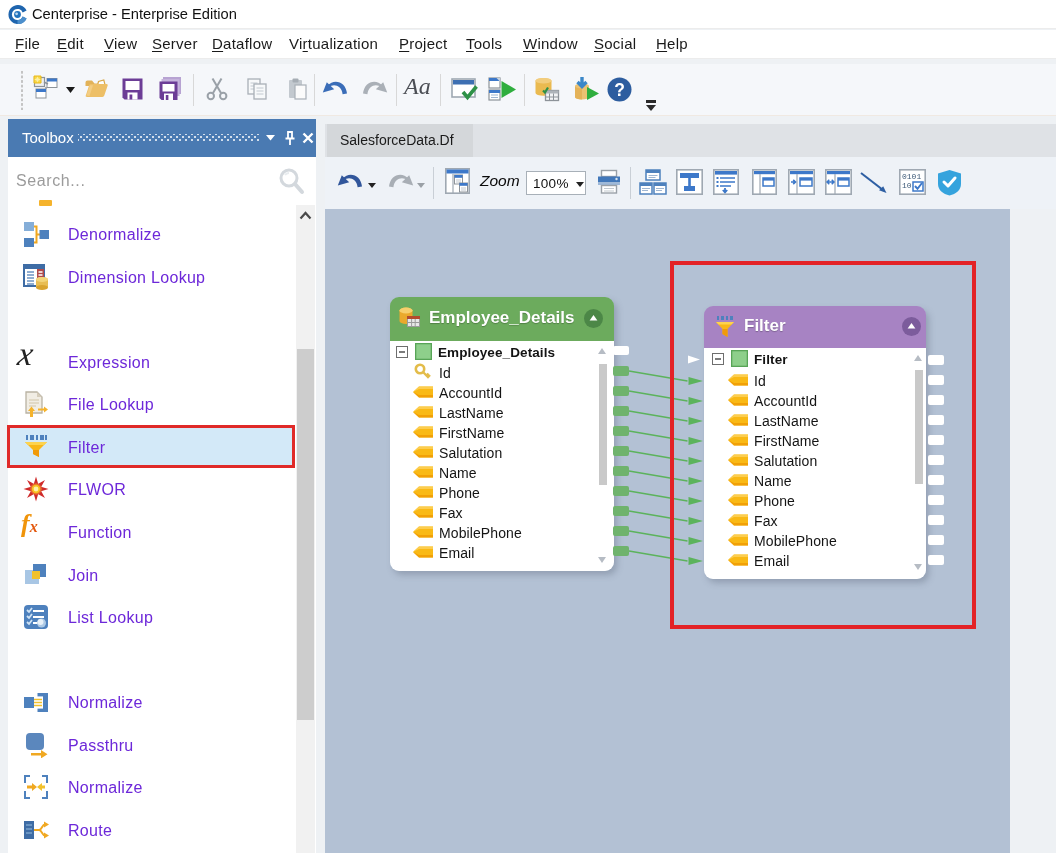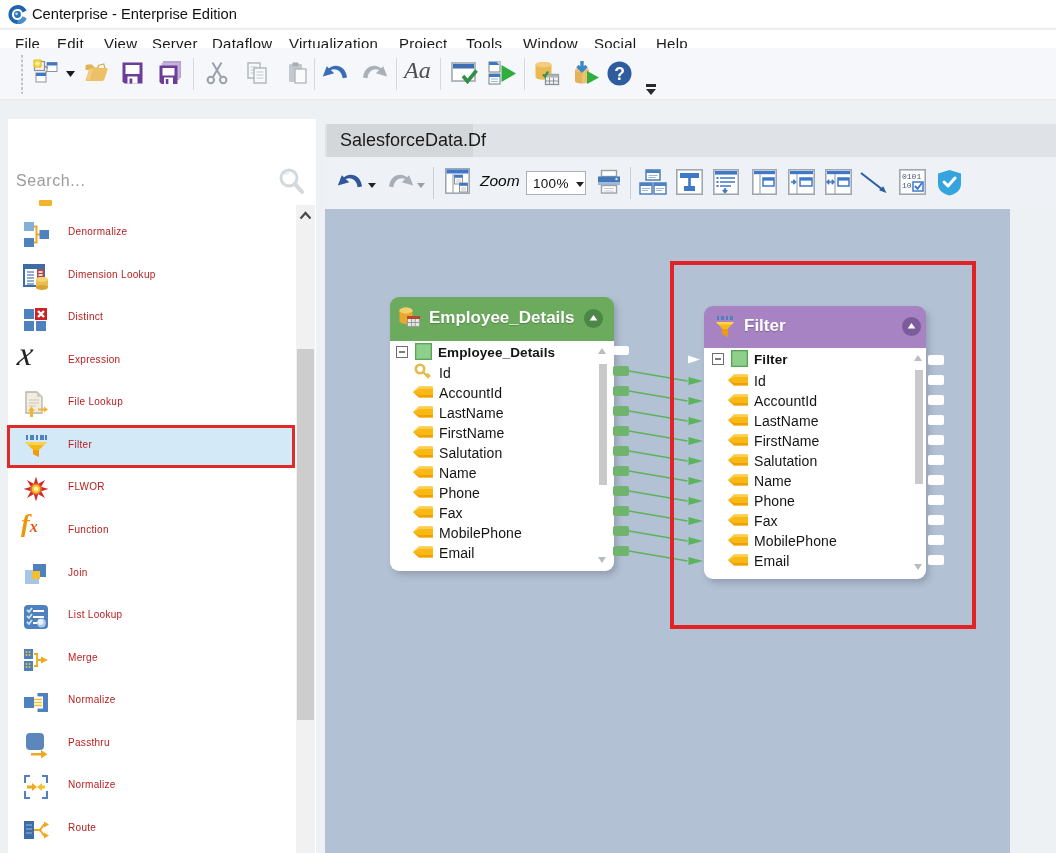--- a/index.html
+++ b/index.html
@@ -10,44 +10,44 @@
 
 #titlebar { position:absolute; left:0; top:0; width:1056px; height:29px; background:#ffffff; border-bottom:1px solid #ececec; }
 #titletext { position:absolute; left:32px; top:6px; font-size:14.7px; color:#111; }
 
 
 #menubar { position:absolute; left:0; top:30px; width:1056px; height:29px; background:#ffffff; border-bottom:1px solid #ececec; }
 .mi { position:absolute; top:5px; font-size:15px; letter-spacing:0.25px; color:#1a1a1a; }
 .mi u { text-decoration:underline; text-underline-offset:2px; }
 
 
-#toolbar { position:absolute; left:0; top:48px; width:1056px; height:52px; background:#f5f7fa; border-bottom:1px solid #f0e9e2; }
+#toolbar { position:absolute; left:0; top:64px; width:1056px; height:52px; background:#f5f7fa; border-bottom:1px solid #f0e9e2; }
 .tsep { position:absolute; top:10px; width:1px; height:32px; background:#d8d8d8; }
 
 
 #toolbox { position:absolute; left:8px; top:119px; width:308px; height:734px; background:#ffffff; }
 #tbhead { position:absolute; left:0; top:0; width:308px; height:38px; background:#4a7ab2; }
 #tbhead .cap { position:absolute; left:14px; top:10px; color:#ffffff; font-size:15px; }
 #tbdots { position:absolute; left:70px; top:15px; width:182px; height:8px;
   background-image:radial-gradient(rgba(255,255,255,.75) 0.8px, transparent 1px), radial-gradient(rgba(255,255,255,.75) 0.8px, transparent 1px);
   background-size:6px 6px, 6px 6px; background-position:0 0, 3px 3px; }
 #search { position:absolute; left:8px; top:53px; font-size:16px; letter-spacing:0.6px; color:#9b9b9b; }
 
 .titem { position:absolute; left:0; width:288px; height:42px; }
 .ticon { position:absolute; left:15px; top:8px; width:26px; height:26px; }
-.tlabel { position:absolute; left:60px; top:12.5px; font-size:10px; letter-spacing:0.3px; color:#b91c1c; }
+.tlabel { position:absolute; left:60px; top:12.5px; font-size:16px; letter-spacing:0.3px; color:#6d28d9; }
 
 #tbhl { position:absolute; left:-1px; top:306px; width:288px; height:43px; background:#d3e9f8; border:3px solid #e02a28; }
 
 #tbscroll { position:absolute; left:288px; top:86px; width:19px; height:648px; background:#f1f1f1; }
 #tbthumb { position:absolute; left:1px; top:144px; width:17px; height:371px; background:#cdcdcd; }
 
 
 #tabstrip { position:absolute; left:325px; top:124px; width:731px; height:33px; background:#dfe2e6; }
-#tab1 { position:absolute; left:2px; top:0px; width:146px; height:33px; background:#d4d7da; color:#1a1a1a; font-size:18px; line-height:33px; text-align:left; padding-left:13px; }
+#tab1 { position:absolute; left:2px; top:0px; width:146px; height:33px; background:#d4d7da; color:#1a1a1a; font-size:14px; line-height:33px; text-align:left; padding-left:13px; }
 #flowbar { position:absolute; left:325px; top:157px; width:731px; height:52px; background:#eef2f7; }
 .fsep { position:absolute; top:167px; width:1px; height:32px; background:#c9cfd6; }
 #canvas { position:absolute; left:325px; top:209px; width:685px; height:644px; background:#b3c1d4; }
 
 
 .node { position:absolute; border-radius:9px; box-shadow:3px 4px 6px rgba(108,120,140,0.45); }
 .nhead { position:absolute; left:0; top:0; width:100%; border-radius:9px 9px 0 0; }
 .nbody { position:absolute; left:0; width:100%; background:#ffffff; border-radius:0 0 9px 9px; }
 .ntitle { color:#fff; font-weight:bold; font-size:17px; text-shadow:0 1px 1px rgba(0,0,0,0.25); position:absolute; }
 .ncol { position:absolute; border-radius:50%; width:19px; height:19px; }
@@ -191,20 +191,35 @@
     <circle cx="12.5" cy="12.5" r="12" fill="#2d5d9f"></circle>
     <text x="12.5" y="19" text-anchor="middle" font-family="Liberation Sans" font-size="17.5" font-weight="bold" fill="#fff">?</text>
   </svg>
   <div class="abs" style="left:646px;top:36px;width:10px;height:2.5px;background:#2a2a2a"></div>
   <svg class="abs" style="left:646px;top:41px" width="10" height="6" viewBox="0 0 10 6">
       <path d="M0 0 L10 0 L5 6 Z" fill="#2a2a2a"></path>
     </svg>
 </div>
 
 <div id="toolbox">
+  <div id="tbhead">
+    <span class="cap">Toolbox</span>
+    <div id="tbdots"></div>
+    <svg class="abs" style="left:258px;top:16px" width="9" height="5.5" viewBox="0 0 9 5.5">
+        <path d="M0 0 L9 0 L4.5 5.5 Z" fill="#fff"></path>
+      </svg>
+    <svg class="abs" style="left:276px;top:11px" width="12" height="16" viewBox="0 0 12 16">
+      <g stroke="#fff" stroke-width="1.8" fill="none">
+          <path d="M4 2 L8 2 L8 8.5 L4 8.5 Z M1.5 8.5 L10.5 8.5 M6 8.5 L6 15"></path>
+        </g>
+    </svg>
+    <svg class="abs" style="left:294px;top:13px" width="12" height="12" viewBox="0 0 12 12">
+        <path d="M1.5 1.5 L10.5 10.5 M10.5 1.5 L1.5 10.5" stroke="#fff" stroke-width="2.4"></path>
+      </svg>
+  </div>
   <div id="search">Search...</div>
   <svg class="abs" style="left:269px;top:48px" width="28" height="28" viewBox="0 0 28 28">
     <circle cx="12" cy="11" r="8" fill="none" stroke="#d3d8dd" stroke-width="3"></circle>
     <path d="M18 17 L25 25" stroke="#d3d8dd" stroke-width="4" stroke-linecap="round"></path>
     <path d="M8 8 A5 5 0 0 1 12 6" stroke="#e8ecef" stroke-width="2" fill="none"></path>
   </svg>
   <div id="tbhl"></div>
   <div class="abs" style="left:31px;top:81px;width:13px;height:6px;background:#f5b32c;border-radius:1px"></div>
   <div class="titem" style="top:94px">
     <svg class="ticon" viewBox="0 0 26 26">
@@ -225,30 +240,20 @@
         </g>
       <g stroke="#fff" stroke-width="1.4">
           <path d="M15.5 8 L19.5 8 M15.5 11 L19.5 11 M15.5 14 L19.5 14"></path>
         </g>
       <ellipse cx="19" cy="15.5" rx="6" ry="2.5" fill="#e8bd53"></ellipse>
       <rect x="13" y="15.5" width="12" height="8" fill="#e8bd53"></rect>
       <ellipse cx="19" cy="23.5" rx="6" ry="2.5" fill="#d9a32e"></ellipse>
       <ellipse cx="19" cy="15.5" rx="6" ry="2.5" fill="#f3d57a"></ellipse>
     </svg>
     <div class="tlabel">Dimension Lookup</div>
-  </div>
-  <div class="titem" style="top:179px">
-    <svg class="ticon" viewBox="0 0 26 26">
-      <rect x="1" y="3" width="10" height="10" fill="#4e81bd"></rect>
-      <rect x="1" y="15" width="10" height="10" fill="#4e81bd"></rect>
-      <rect x="13" y="15" width="10" height="10" fill="#4e81bd"></rect>
-      <rect x="12" y="2" width="12" height="12" fill="#cc2222"></rect>
-      <path d="M15 5 L21 11 M21 5 L15 11" stroke="#fff" stroke-width="2.4"></path>
-    </svg>
-    <div class="tlabel">Distinct</div>
   </div>
   <div class="titem" style="top:222px">
     <div style="position:absolute;left:10px;top:-6px;font-family:'Liberation Serif',serif;font-style:italic;font-size:34px;color:#222;transform:skewX(-8deg);">x</div>
     <div class="tlabel">Expression</div>
   </div>
   <div class="titem" style="top:264px">
     <svg class="ticon" viewBox="0 0 26 26">
       <path d="M3 1 L14 1 L19 6 L19 22 L3 22 Z" fill="#f1ede4" stroke="#b9b2a2" stroke-width="1.3"></path>
       <path d="M14 1 L14 6 L19 6 Z" fill="#d5ccba"></path>
       <g stroke="#dcd2bc" stroke-width="1.6">
@@ -310,39 +315,20 @@
       <g stroke="#fff" stroke-width="1.8">
           <path d="M10 7 L21 7 M10 13 L21 13 M10 19 L16 19"></path>
         </g>
       <g stroke="#cfe3f5" stroke-width="1.8" fill="none">
           <path d="M4 6 L6 8 L9 4 M4 12 L6 14 L9 10 M4 18 L6 20 L9 16"></path>
         </g>
       <circle cx="18.5" cy="19" r="4.5" fill="#b9d2ea" opacity="0.9"></circle>
       <circle cx="17.5" cy="18" r="3" fill="#e8f1f9"></circle>
     </svg>
     <div class="tlabel">List Lookup</div>
-  </div>
-  <div class="titem" style="top:520px">
-    <svg class="ticon" viewBox="0 0 26 26">
-      <rect x="1" y="2" width="9" height="10" fill="#4e81bd"></rect>
-      <rect x="1" y="14" width="9" height="10" fill="#4e81bd"></rect>
-      <g fill="#f2c12c">
-          <circle cx="3.5" cy="5" r="1"></circle>
-          <circle cx="6.5" cy="5" r="1"></circle>
-          <circle cx="3.5" cy="8" r="1"></circle>
-          <circle cx="6.5" cy="8" r="1"></circle>
-          <circle cx="3.5" cy="17" r="1"></circle>
-          <circle cx="6.5" cy="17" r="1"></circle>
-          <circle cx="3.5" cy="20" r="1"></circle>
-          <circle cx="6.5" cy="20" r="1"></circle>
-        </g>
-      <path d="M11 7 L14 7 L14 19 L11 19 M14 13 L19 13" stroke="#f0a821" stroke-width="1.8" fill="none"></path>
-      <path d="M18 9.5 L18 16.5 L25 13 Z" fill="#f0a821"></path>
-    </svg>
-    <div class="tlabel">Merge</div>
   </div>
   <div class="titem" style="top:562px">
     <svg class="ticon" viewBox="0 0 26 26">
       <rect x="1" y="8" width="10" height="11" fill="#4e81bd"></rect>
       <g stroke="#f2c12c" stroke-width="1.7">
           <path d="M11 10.5 L19 10.5 M11 13.5 L19 13.5 M11 16.5 L19 16.5"></path>
         </g>
       <rect x="20" y="4" width="5" height="19" fill="#4e81bd"></rect>
       <rect x="14.5" y="4" width="10" height="3.4" fill="#4e81bd"></rect>
       <rect x="14.5" y="19.6" width="10" height="3.4" fill="#4e81bd"></rect>

